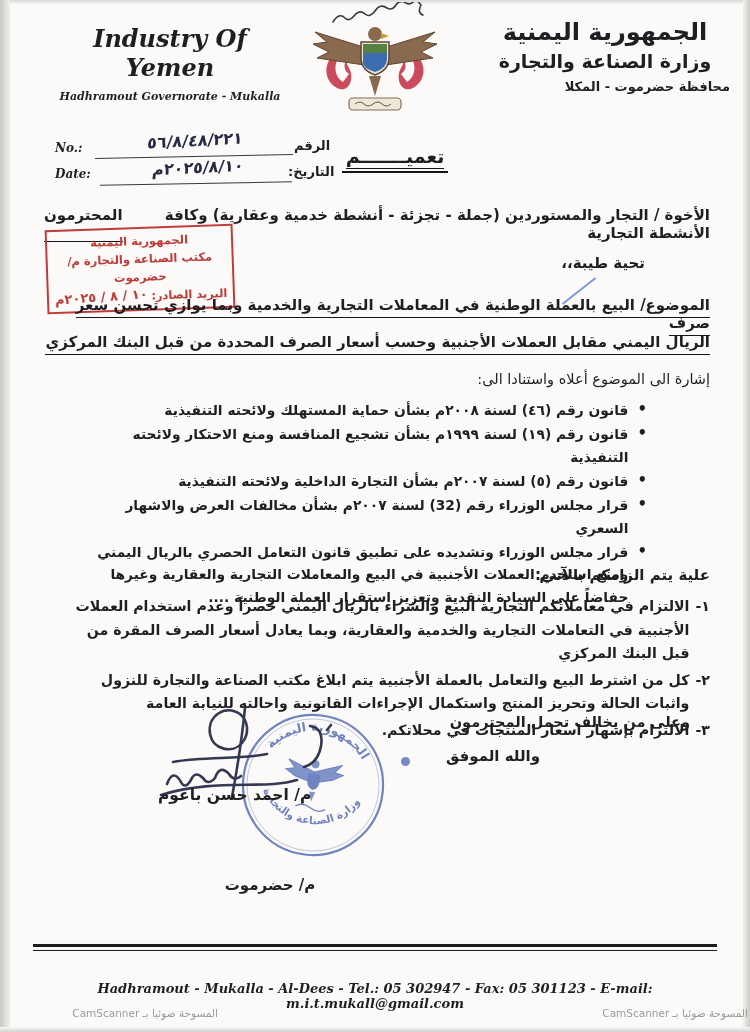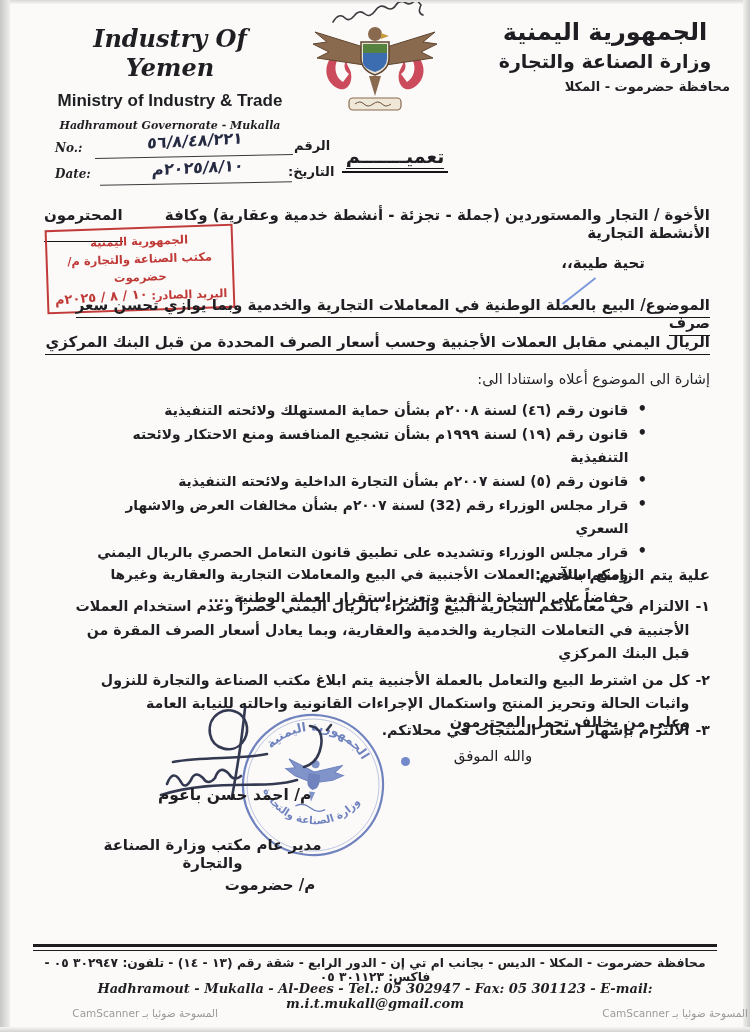--- a/index.html
+++ b/index.html
@@ -43,21 +43,21 @@
   .subj1{left:40px;top:296px;width:670px;text-align:right;font-weight:bold;font-size:15px;}
   .subj2{left:40px;top:333px;width:670px;text-align:right;font-weight:bold;font-size:15px;}
   .intro{left:300px;top:371px;width:410px;text-align:right;font-size:14.5px;}
   .bullets{left:95px;top:399px;width:552px;font-size:13.8px;font-weight:bold;line-height:1.62;}
   .bullet-item{display:flex;gap:9px;text-align:right;margin-bottom:2px;}
   .bdot{font-size:15px;line-height:1.45;}
   .oblig-intro{left:400px;top:566px;width:310px;text-align:right;font-weight:bold;font-size:15px;}
   .obligs{left:58px;top:595px;width:652px;font-size:14.2px;font-weight:bold;line-height:1.66;}
   .oblig-item{display:flex;gap:6px;text-align:right;margin-bottom:3px;}
   .warning{left:420px;top:714px;width:270px;text-align:right;font-weight:bold;font-size:14.5px;}
-  .closing{left:418px;top:747px;width:150px;text-align:center;font-weight:normal;font-size:15px;}
+  .closing{left:418px;top:747px;width:150px;text-align:center;font-weight:bold;font-size:15px;}
   .bluedot{left:401px;top:757px;width:9px;height:9px;border-radius:50%;background:#5b74c4;opacity:.85;}
   .sig-name{left:158px;top:786px;width:200px;text-align:left;font-weight:bold;font-size:15.5px;z-index:6;}
   .sig-title{left:85px;top:836px;width:255px;text-align:center;font-weight:bold;font-size:15px;z-index:6;}
   .sig-region{left:215px;top:876px;width:110px;text-align:center;font-weight:bold;font-size:15px;}
   
   .frule{left:33px;top:944px;width:684px;height:3px;border-top:3px solid #1d1d1f;border-bottom:1.2px solid #1d1d1f;}
   .f-ar{left:25px;top:956px;width:700px;text-align:center;font-weight:bold;font-size:12.3px;}
   .f-en{left:25px;top:981px;width:700px;text-align:center;font-family:"DejaVu Serif",serif;
         font-style:italic;font-weight:bold;font-size:13px;}
   .wm{color:#9b9b9b;font-size:10.5px;}
@@ -68,21 +68,20 @@
 <body>
 
 <div class="page">
   <div class="abs edge-top"></div>
   <div class="abs edge-left"></div>
   <div class="abs edge-right"></div>
   <div class="abs edge-bottom"></div>
 
   <div class="abs hdr-en">
     <div class="l1">Industry Of Yemen</div>
-    <div class="l2">Ministry of Industry &amp; Trade</div>
     <div class="l3">Hadhramout Governorate - Mukalla</div>
   </div>
 
   <div class="abs" style="left:303px;top:2px;width:144px;height:118px;">
     <svg width="144" height="118" viewBox="0 0 144 118">
 
       <path d="M30,20 q6,-10 12,-4 q4,4 9,-2 q5,-7 11,-2 q5,4 10,-3 q5,-8 12,-3 q5,3 9,-3 q4,-6 10,-2 q5,3 10,-4 l5,6 q-4,8 2,10" fill="none" stroke="#3a3a3e" stroke-width="1.6" stroke-linecap="round"></path>
 
       <path d="M44,46 C22,50 16,76 34,86 C46,92 52,76 46,66 C40,56 44,50 52,47 Z" fill="#cb4a5b"></path>
       <path d="M100,46 C122,50 128,76 110,86 C98,92 92,76 98,66 C104,56 100,50 92,47 Z" fill="#cb4a5b"></path>
@@ -228,22 +227,20 @@
         <path d="M28,62 C60,56 95,60 122,54"></path>
         <path d="M22,84 q6,-16 14,-2 q4,8 10,-2 q4,-10 12,-2 q5,8 12,0 q5,-14 14,-4 q5,8 12,2"></path>
         <path d="M16,95 C70,78 120,90 152,80"></path>
         <path d="M165,26 q14,2 11,20 q-3,17 -17,21"></path>
         <path d="M182,30 l4,-5"></path>
       </g>
     </svg>
   </div>
 
   <div class="abs sig-name ar">م/ احمد حسن باعوم</div>
-  <div class="abs sig-title ar">مدير عام مكتب وزارة الصناعة والتجارة</div>
   <div class="abs sig-region ar">م/ حضرموت</div>
 
   <div class="abs frule"></div>
-  <div class="abs f-ar ar">محافظة حضرموت - المكلا - الديس - بجانب ام تي إن - الدور الرابع - شقة رقم (١٣ - ١٤) - تلفون: ٣٠٢٩٤٧ ٠٥ - فاكس: ٣٠١١٢٣ ٠٥</div>
   <div class="abs f-en">Hadhramout - Mukalla - Al-Dees - Tel.: 05 302947 - Fax: 05 301123  - E-mail: m.i.t.mukall@gmail.com</div>
 
   <div class="abs wm ar" style="left:38px;top:1007px;width:180px;text-align:right;">المسوحة ضوئيا بـ CamScanner</div>
   <div class="abs wm ar" style="left:548px;top:1007px;width:200px;text-align:right;">المسوحة ضوئيا بـ CamScanner</div>
 </div>
 
 </body></html>

